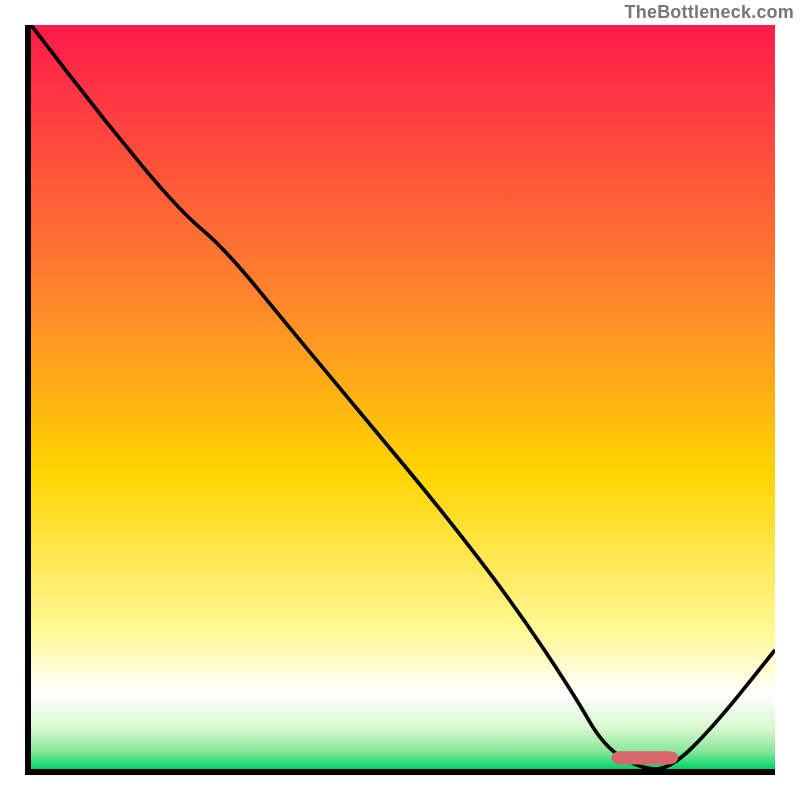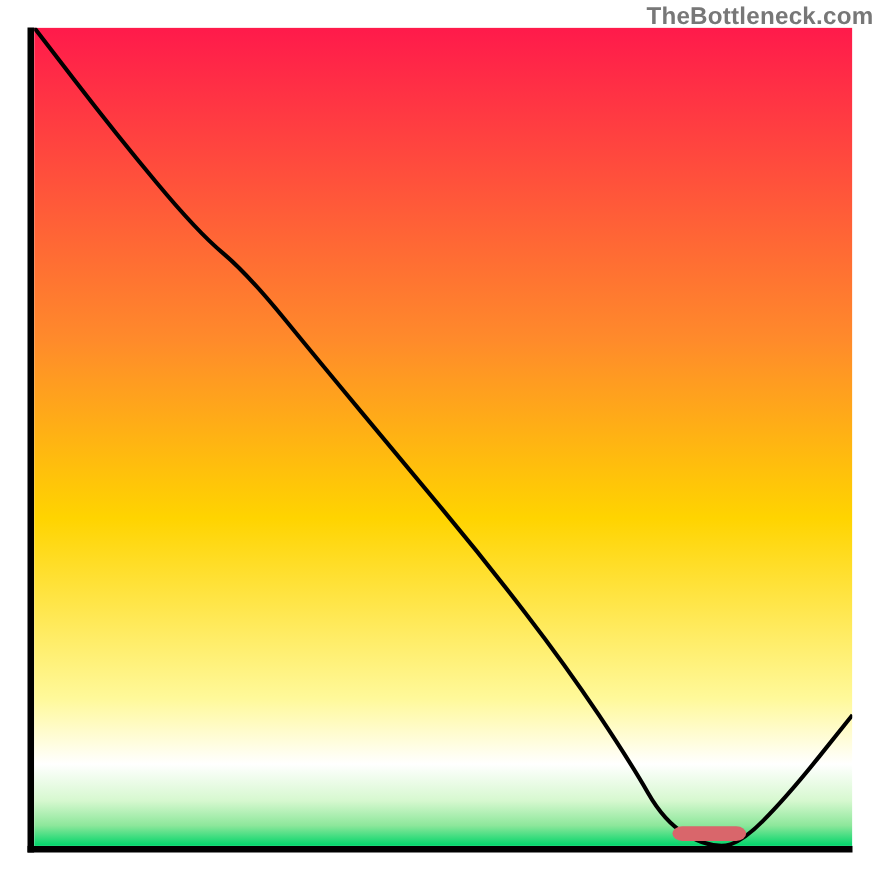--- a/index.html
+++ b/index.html
@@ -12,21 +12,21 @@
   }
   .outer {
     position: relative;
     width: 800px;
     height: 800px;
   }
   .watermark {
     position: absolute;
     top: 2px;
     right: 6px;
-    font-size: 22px;
+    font-size: 18px;
     font-weight: bold;
     color: #777;
     letter-spacing: 0.2px;
   }
   .plot-box {
     position: absolute;
     left: 25px;
     top: 25px;
     width: 750px;
     height: 750px;

